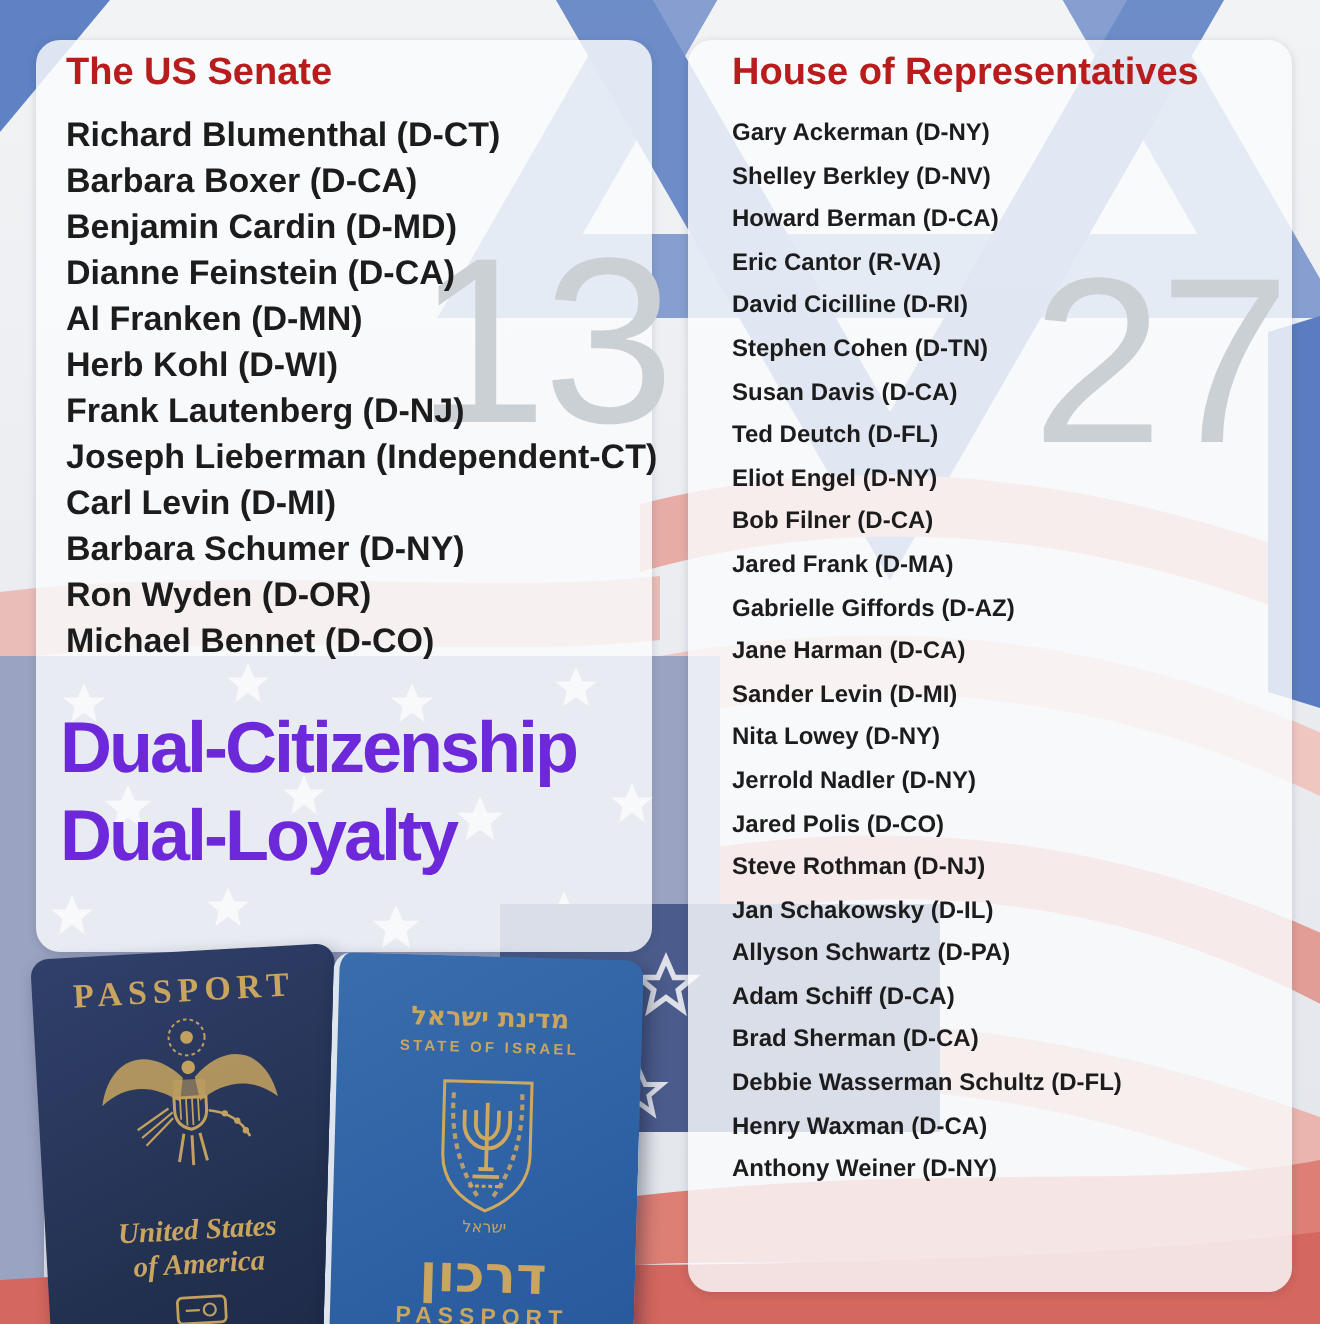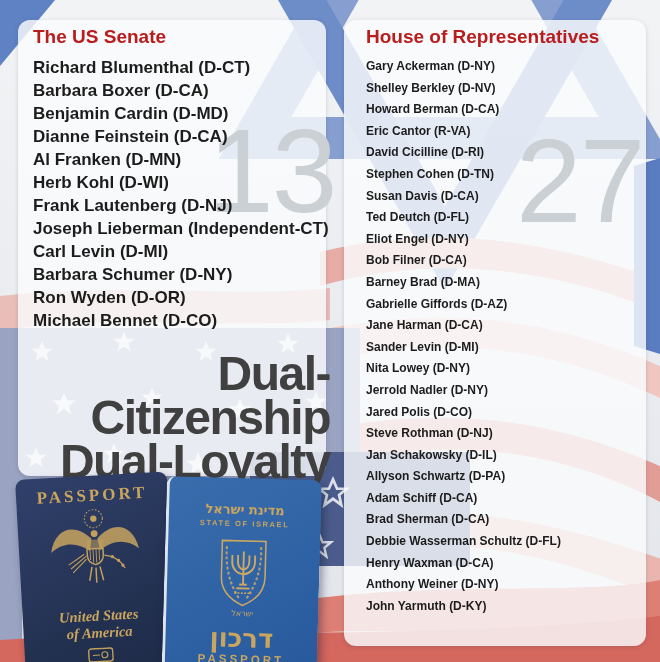--- a/index.html
+++ b/index.html
@@ -19,22 +19,22 @@
   
   .col{position:absolute;z-index:4;color:#1c1c1c;}
   #col-left{left:33px;top:26px;width:292px;}
   #col-right{left:366px;top:26px;width:288px;}
   .col h3{margin:0 0 8px 0;font-size:19px;line-height:22px;font-weight:bold;color:#b91c1c;}
   .col ul{margin:0;padding:0;list-style:none;font-weight:bold;}
   #col-left li{font-size:17px;line-height:23px;white-space:nowrap;}
   #col-right li{font-size:12px;line-height:21.6px;white-space:nowrap;}
   
   #headline{position:absolute;z-index:4;left:30px;top:352px;width:300px;
-            font-size:48px;line-height:44px;font-weight:bold;letter-spacing:-1.5px;
-            color:#404040;text-align:right;}
+            font-size:36px;line-height:44px;font-weight:bold;letter-spacing:-1.5px;
+            color:#6d28d9;}
   
   .passport{position:absolute;z-index:6;width:152px;height:205px;border-radius:9px 9px 5px 5px;
             display:flex;flex-direction:column;align-items:center;
             box-shadow:3px 4px 9px rgba(10,15,35,0.4);}
   #passport-us{left:15px;top:480px;transform:rotate(-3.2deg);transform-origin:top left;
                background:linear-gradient(155deg,#31406b 0%,#22304f 70%,#1d2947 100%);}
   #passport-il{left:167px;top:476px;transform:rotate(1.6deg);transform-origin:top left;
                background:linear-gradient(150deg,#3a6dac 0%,#2e62a4 55%,#27589b 100%);
                border-left:3px solid rgba(242,243,245,0.9);}
   .gold{color:#c9a55f;}
@@ -137,36 +137,35 @@
         <li>Gary Ackerman (D-NY)</li>
         <li>Shelley Berkley (D-NV)</li>
         <li>Howard Berman (D-CA)</li>
         <li>Eric Cantor (R-VA)</li>
         <li>David Cicilline (D-RI)</li>
         <li>Stephen Cohen (D-TN)</li>
         <li>Susan Davis (D-CA)</li>
         <li>Ted Deutch (D-FL)</li>
         <li>Eliot Engel (D-NY)</li>
         <li>Bob Filner (D-CA)</li>
-        <li>Barney Brad (D-MA)</li>
+        <li>Jared Frank (D-MA)</li>
         <li>Gabrielle Giffords (D-AZ)</li>
         <li>Jane Harman (D-CA)</li>
         <li>Sander Levin (D-MI)</li>
         <li>Nita Lowey (D-NY)</li>
         <li>Jerrold Nadler (D-NY)</li>
         <li>Jared Polis (D-CO)</li>
         <li>Steve Rothman (D-NJ)</li>
         <li>Jan Schakowsky (D-IL)</li>
         <li>Allyson Schwartz (D-PA)</li>
         <li>Adam Schiff (D-CA)</li>
         <li>Brad Sherman (D-CA)</li>
         <li>Debbie Wasserman Schultz (D-FL)</li>
         <li>Henry Waxman (D-CA)</li>
         <li>Anthony Weiner (D-NY)</li>
-        <li>John Yarmuth (D-KY)</li>
       </ul>
   </div>
 
   <div id="headline">
     <div>Dual-Citizenship</div>
     <div>Dual-Loyalty</div>
   </div>
 
   <div class="passport" id="passport-us">
     <div class="gold" id="us-title">PASSPORT</div>

